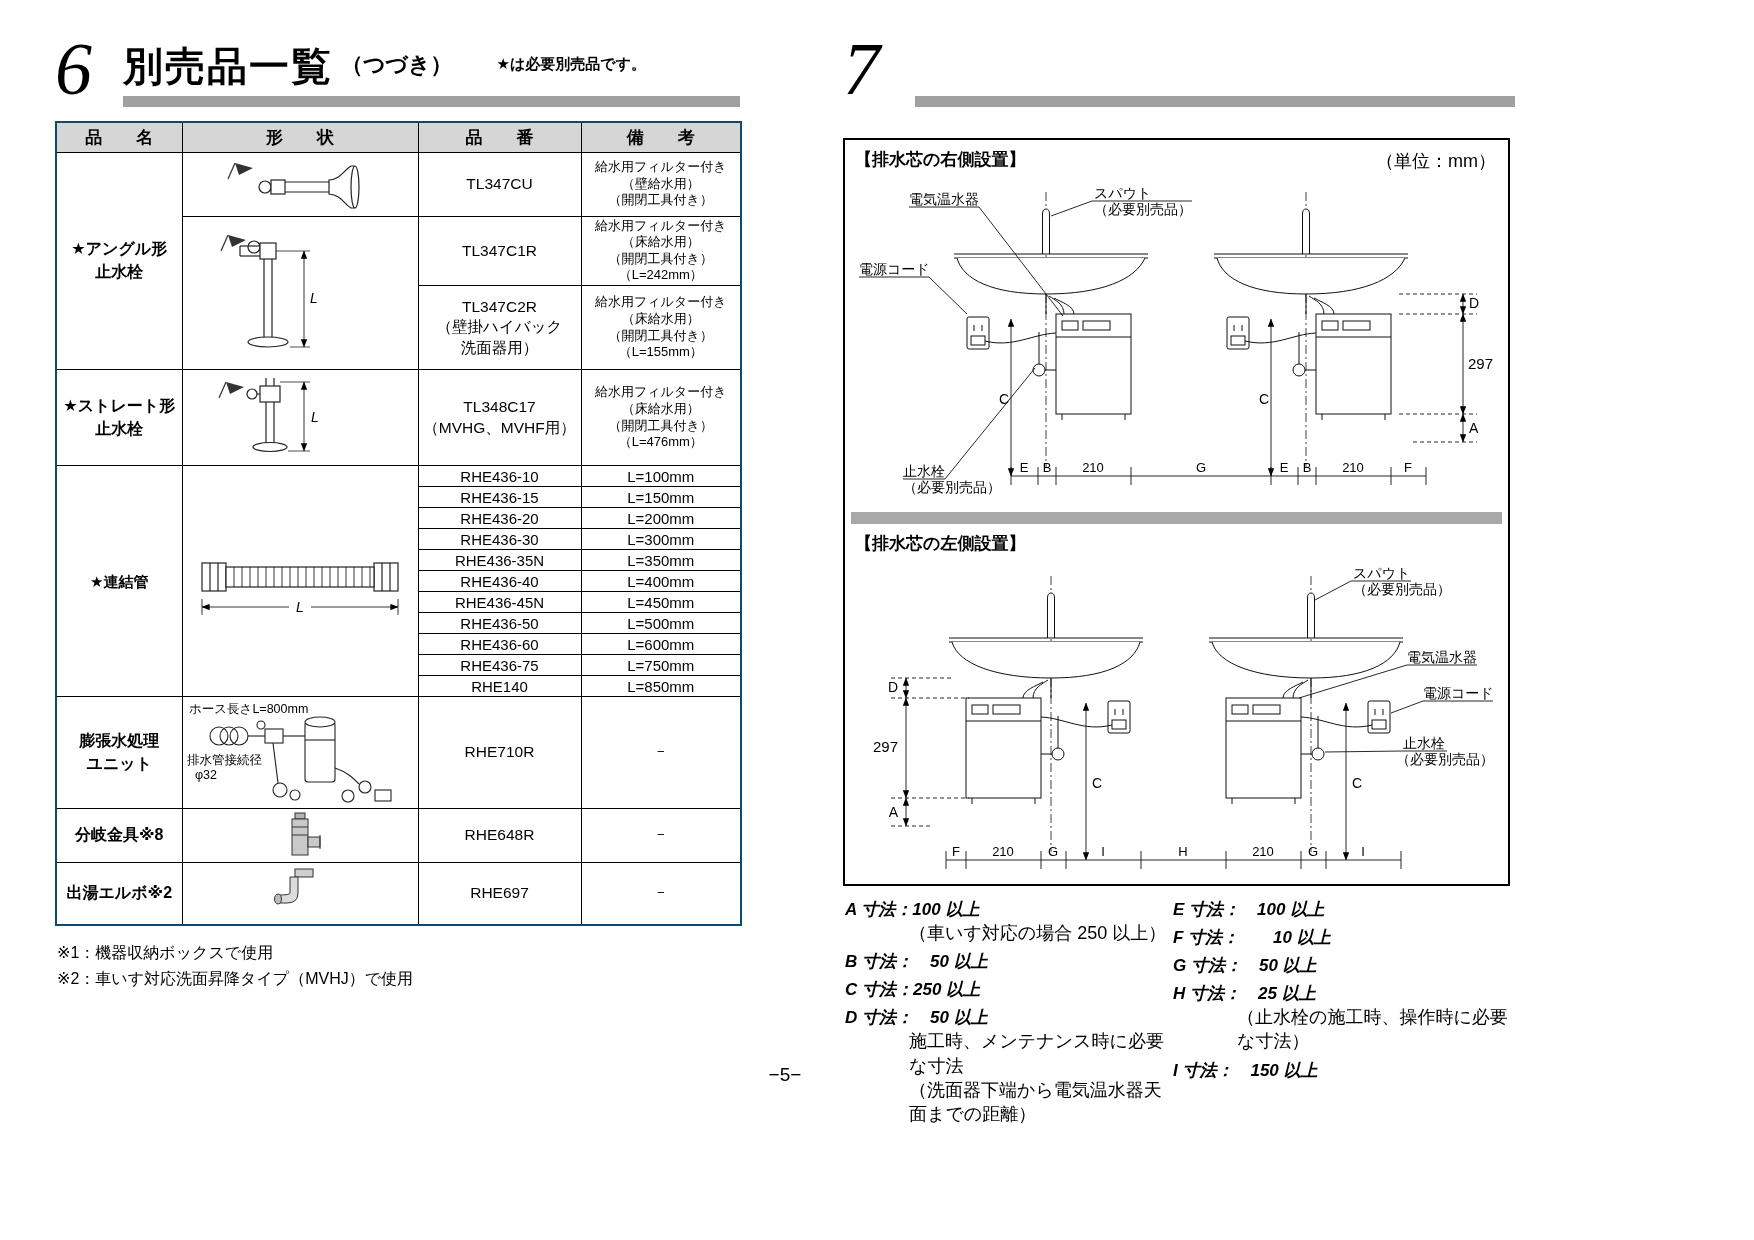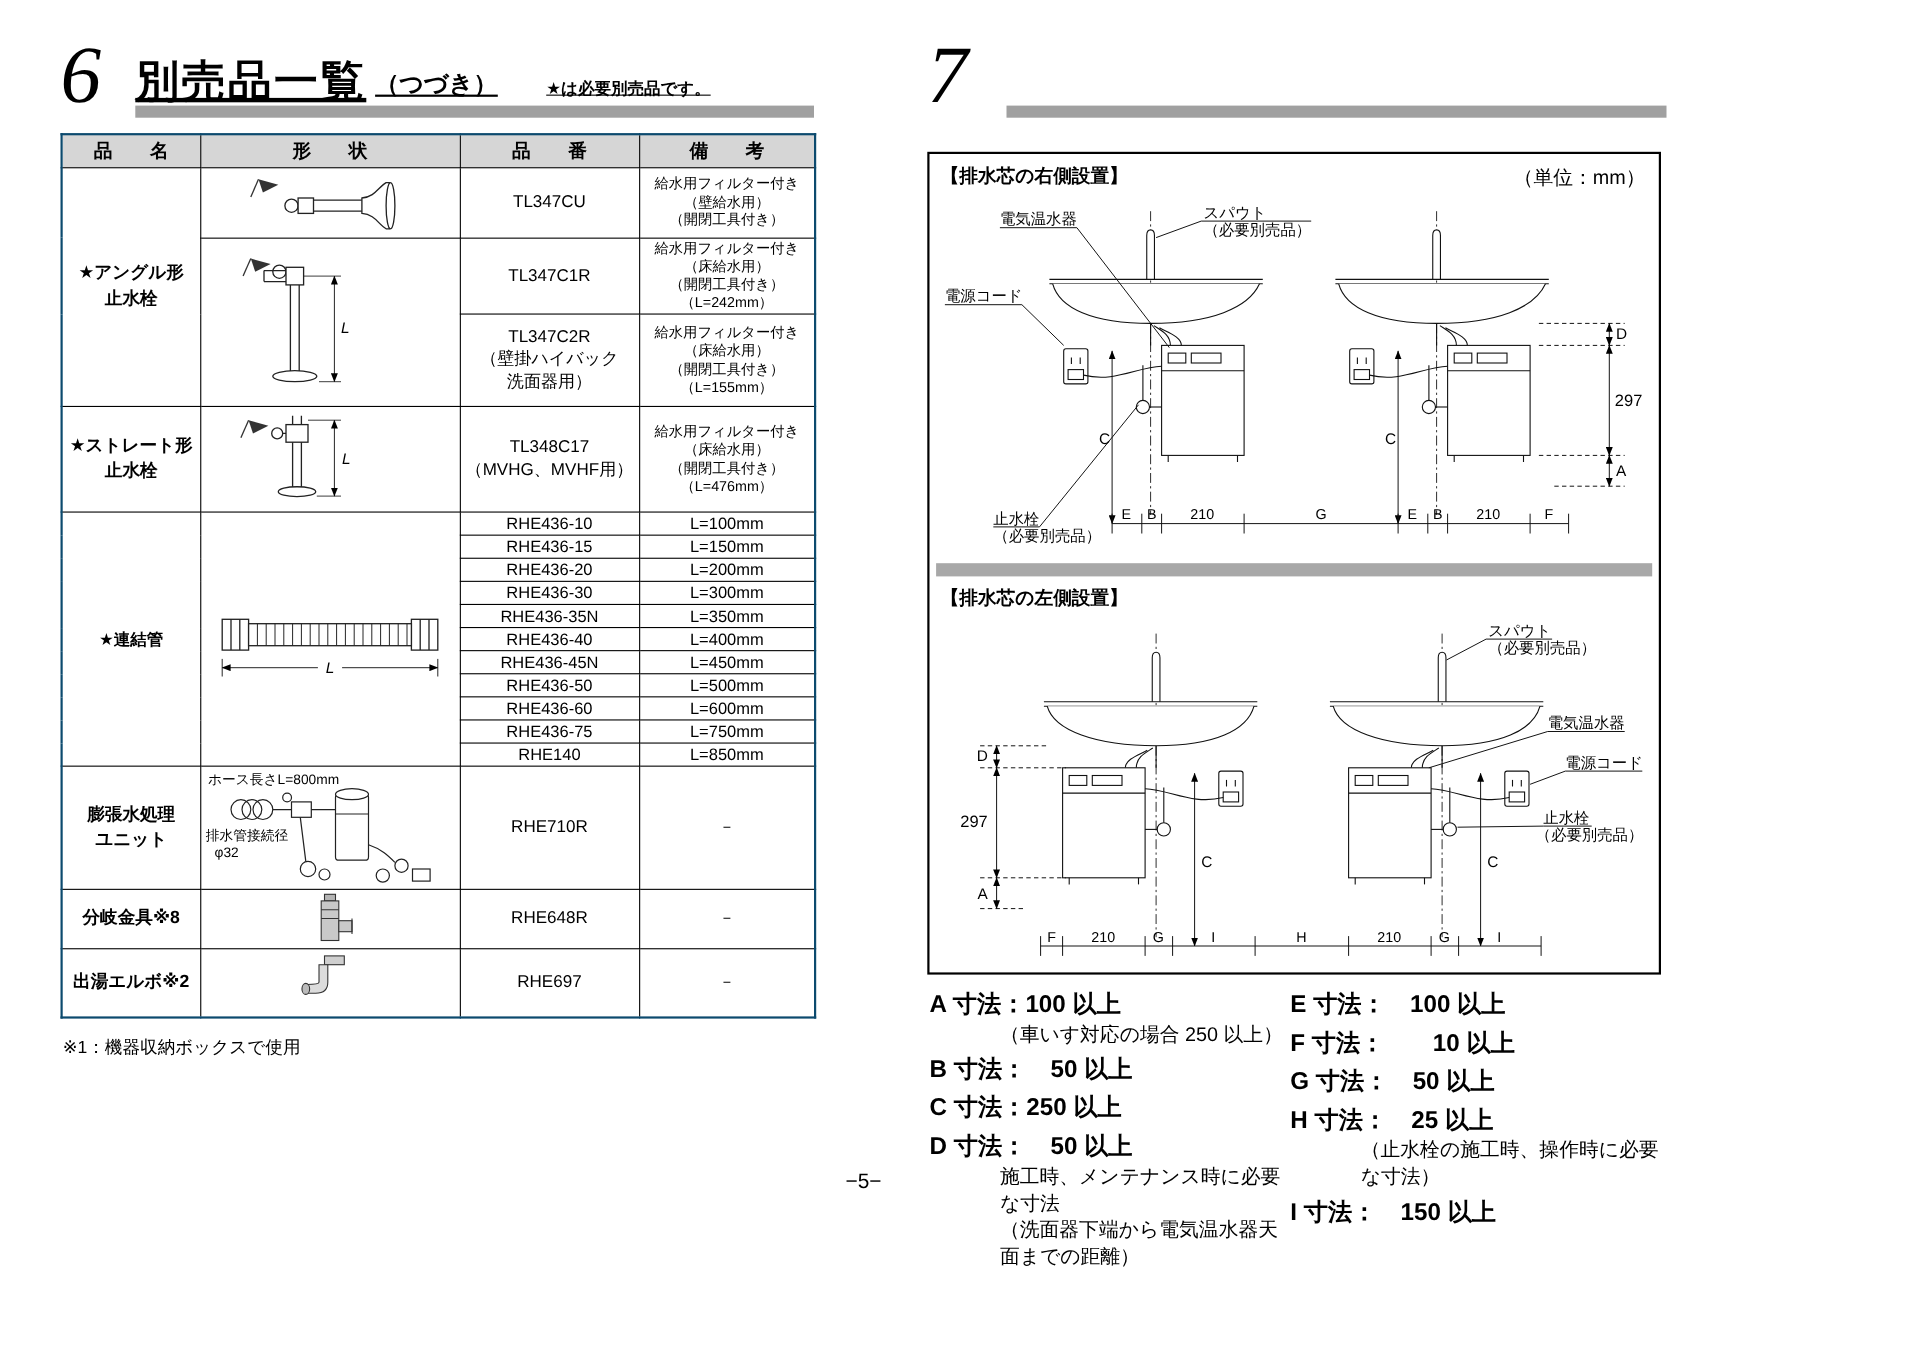--- a/index.html
+++ b/index.html
@@ -10,21 +10,21 @@
   }
   .page { position:absolute; inset:0; }
   .col-left  { position:absolute; left:55px;  top:38px; width:690px;  height:1180px; }
   .col-right { position:absolute; left:843px; top:38px; width:690px;  height:1180px; }
 
   .big-num {
     position:absolute; left:0; top:-6px;
     font-family:"Liberation Serif","DejaVu Serif",serif;
     font-style:italic; font-size:74px; line-height:1;
   }
-  .sec-head { position:absolute; left:68px; top:0; display:flex; align-items:flex-end; gap:8px; height:56px; white-space:nowrap;text-decoration:underline; }
+  .sec-head { position:absolute; left:68px; top:0; display:flex; align-items:center; gap:8px; height:56px; white-space:nowrap; }
   .sec-title { font-size:40px; font-weight:900; letter-spacing:2px; line-height:1; }
   .sec-cont  { font-size:22px; font-weight:bold; padding-bottom:2px; }
   .sec-star  { font-size:15px; font-weight:bold; padding-bottom:4px;margin-left:36px; }
   .gray-bar  { position:absolute; height:11px; background:#a0a0a0; }
   .bar6 { left:68px; top:58px; width:617px; }
   .bar7 { left:72px; top:58px; width:600px; }
 
   
   .parts-table { position:absolute; left:0; top:83px; border-collapse:collapse; table-layout:fixed; width:685px; border:2px solid #0c4a6e; }
   .parts-table th, .parts-table td { border:1px solid #000; text-align:center; vertical-align:middle; overflow:hidden; padding:1px 2px; }
@@ -43,21 +43,21 @@
   .t2 { top:392px; }
   .unit-note { position:absolute; right:12px; top:9px; font-size:18px; }
   .divider { position:absolute; left:6px; top:372px; width:651px; height:12px; background:#a8a8a8; }
   .dgm1 { position:absolute; left:6px; top:34px; }
   .dgm2 { position:absolute; left:6px; top:418px; }
 
   .dim-cols { position:absolute; left:2px; top:860px; width:680px; display:flex; }
   .dim-list-l { width:328px; }
   .dim-list-r { width:350px; }
   .dim-item { margin-bottom:5px; }
-  .dim-text { font-size:22px; font-weight:bold; white-space:pre; }
+  .dim-text { font-size:17px; font-weight:bold; white-space:pre;font-style:italic; }
   .dim-note { font-size:18px; font-weight:normal; margin-left:64px; white-space:pre-line; line-height:1.35; }
 
   .page-num { position:absolute; left:740px; top:1064px; width:90px; text-align:center; font-size:19px; }
 
   svg { display:block; margin:0 auto; }
   svg text { font-family:"Liberation Sans","DejaVu Sans",sans-serif; }
 </style>
 </head>
 <body>
 
@@ -341,20 +341,21 @@
           </svg>
         </td>
         <td class="cell-code">RHE697</td>
         <td class="cell-note">−</td>
       </tr>
     </tbody>
       </table>
 
     <div class="footnotes">
       <div>※1：機器収納ボックスで使用</div>
+      <div>※2：車いす対応洗面昇降タイプ（MVHJ）で使用</div>
     </div>
   </section>
 
   <section class="col-right">
     <div class="big-num">7</div>
     <div class="gray-bar bar7"></div>
 
     <div class="install-box">
       <div class="inst-title t1">【排水芯の右側設置】</div>
       <div class="unit-note">（単位：mm）</div>

